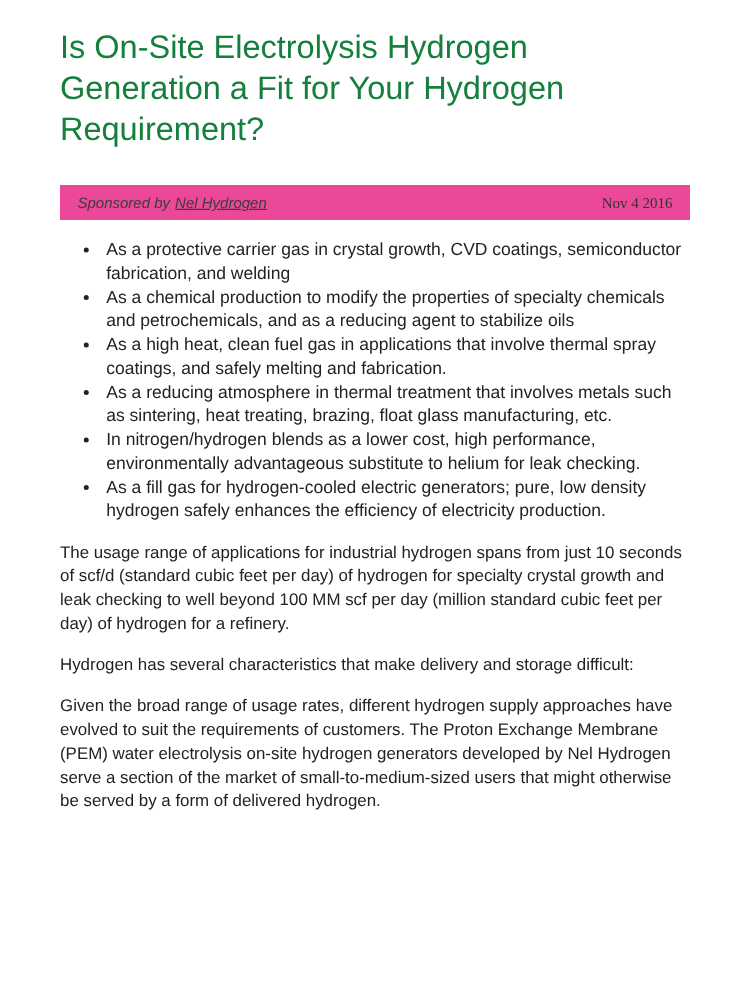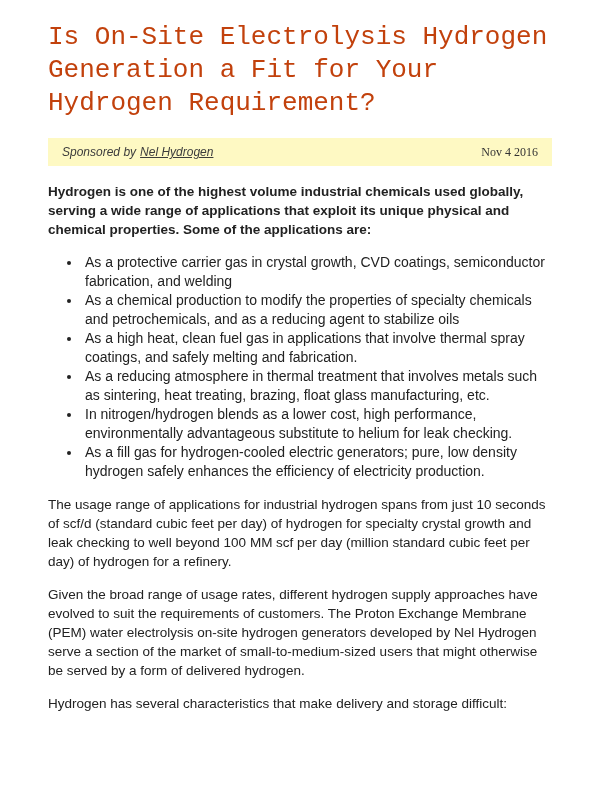--- a/index.html
+++ b/index.html
@@ -11,29 +11,29 @@
     width: 600px;
     height: 795px;
     overflow: hidden;
     font-family: "Liberation Sans", sans-serif;
     color: #222222;
   }
   .page {
     padding: 0 48px;
   }
   .article-title {
-    font-family: Liberation Mono, monospace;
+    font-family: Liberation Sans, sans-serif;
     font-weight: 400;
     font-size: 26px;
     line-height: 33px;
-    color: #c2410c;
-    margin: 21px 0 18px 0;
+    color: #15803d;
+    margin: 21px 0 28px 0;
   }
   .sponsor-bar {
-    background: #fef9c3;
+    background: #ec4899;
     height: 28px;
     display: flex;
     align-items: center;
     justify-content: space-between;
     padding: 0 14px;
     font-size: 12px;
     color: #3c3c3c;
   }
   .sponsor-left {
     font-style: italic;
@@ -79,32 +79,31 @@
 
   <div class="sponsor-bar">
     <span class="sponsor-left">
       <span class="sponsor-prefix">Sponsored by</span><a class="sponsor-link">Nel Hydrogen</a>
     </span>
     <span class="article-date">Nov 4 2016</span>
   </div>
 
   <div class="body-text">
 
-    <p class="intro-paragraph">Hydrogen is one of the highest volume industrial chemicals used globally, serving a wide range of applications that exploit its unique physical and chemical properties. Some of the applications are:</p>
 
     <ul>
       <li>As a protective carrier gas in crystal growth, CVD coatings, semiconductor fabrication, and welding</li>
       <li>As a chemical production to modify the properties of specialty chemicals and petrochemicals, and as a reducing agent to stabilize oils</li>
       <li>As a high heat, clean fuel gas in applications that involve thermal spray coatings, and safely melting and fabrication.</li>
       <li>As a reducing atmosphere in thermal treatment that involves metals such as sintering, heat treating, brazing, float glass manufacturing, etc.</li>
       <li>In nitrogen/hydrogen blends as a lower cost, high performance, environmentally advantageous substitute to helium for leak checking.</li>
       <li>As a fill gas for hydrogen-cooled electric generators; pure, low density hydrogen safely enhances the efficiency of electricity production.</li>
     </ul>
 
     <p>The usage range of applications for industrial hydrogen spans from just 10 seconds of scf/d (standard cubic feet per day) of hydrogen for specialty crystal growth and leak checking to well beyond 100 MM scf per day (million standard cubic feet per day) of hydrogen for a refinery.</p>
 
+    <p>Hydrogen has several characteristics that make delivery and storage difficult:</p>
+
     <p>Given the broad range of usage rates, different hydrogen supply approaches have evolved to suit the requirements of customers. The Proton Exchange Membrane (PEM) water electrolysis on-site hydrogen generators developed by Nel Hydrogen serve a section of the market of small-to-medium-sized users that might otherwise be served by a form of delivered hydrogen.</p>
-
-    <p>Hydrogen has several characteristics that make delivery and storage difficult:</p>
 
 
   </div>
 </div>
 
 </body></html>

